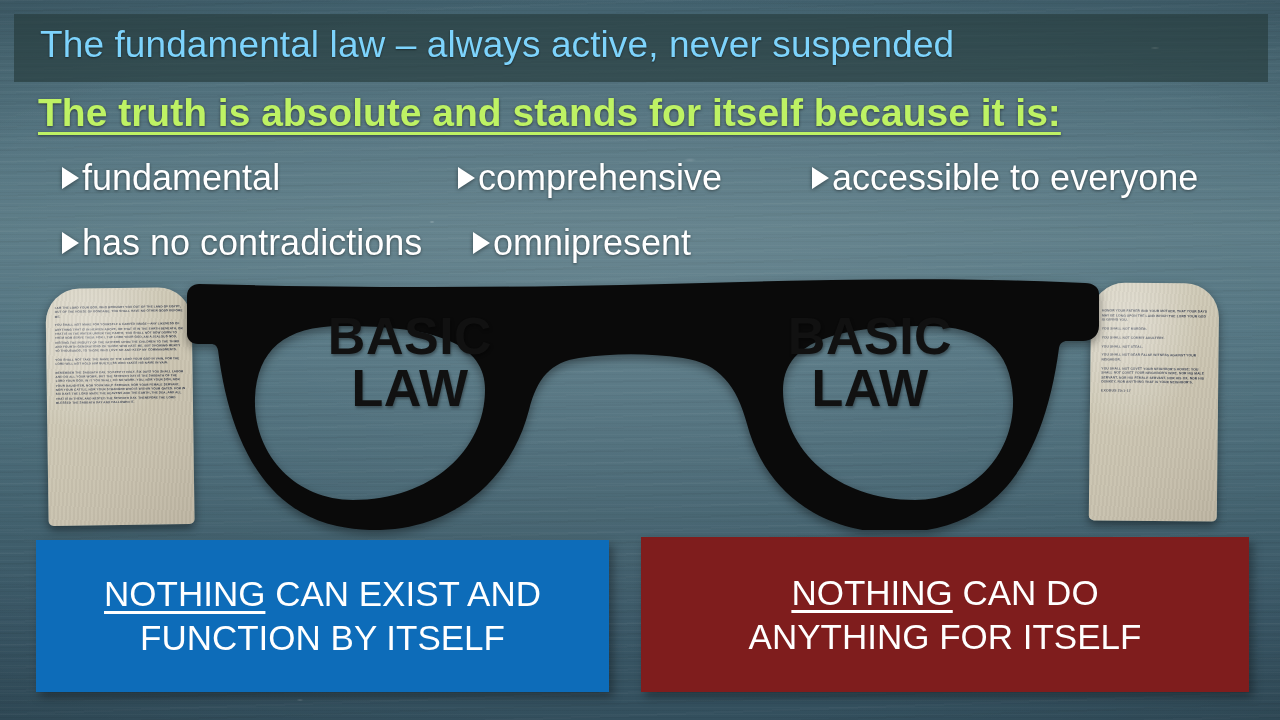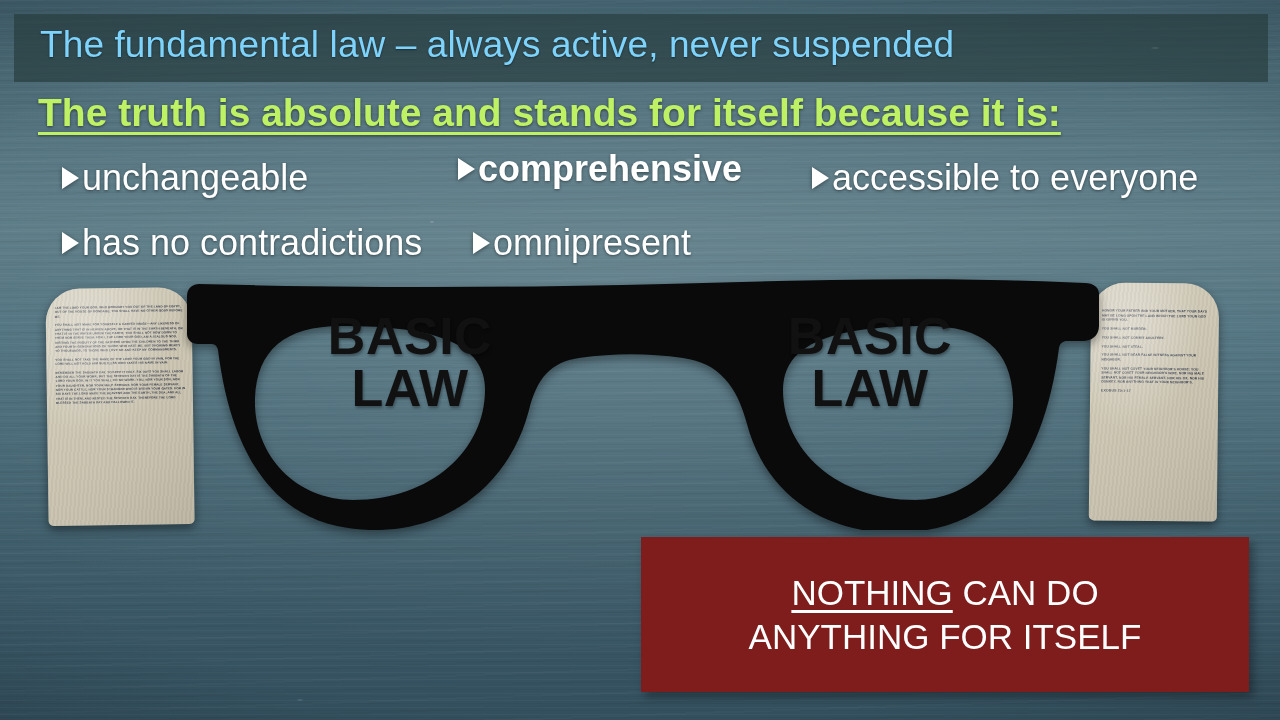--- a/index.html
+++ b/index.html
@@ -218,23 +218,23 @@
   <div class="bg-scuff"></div>
   <div class="bg-vign"></div>
 
   <div class="title-band"></div>
   <div class="title-text">The fundamental law – always active, never suspended</div>
   <div class="subtitle-text">The truth is absolute and stands for itself because it is:</div>
 
   <div class="bullets">
     <div class="bullet" style="left:62px; top:158px;">
       <span class="tri"></span>
-      <span>unchangeable</span>
-    </div>
-    <div class="bullet" style="left:458px; top:149px;font-weight:bold;">
+      <span>fundamental</span>
+    </div>
+    <div class="bullet" style="left:458px; top:158px;">
       <span class="tri"></span>
       <span>comprehensive</span>
     </div>
     <div class="bullet" style="left:812px; top:158px;">
       <span class="tri"></span>
       <span>accessible to everyone</span>
     </div>
     <div class="bullet" style="left:62px; top:223px;">
       <span class="tri"></span>
       <span>has no contradictions</span>
@@ -308,20 +308,26 @@
 
   <div class="lens-label lens-left">
     <div>BASIC</div>
     <div>LAW</div>
   </div>
   <div class="lens-label lens-right">
     <div>BASIC</div>
     <div>LAW</div>
   </div>
 
+  <div class="banner banner-blue" style="background: rgb(13, 108, 185);">
+    <div>
+      <span class="u">NOTHING</span><span> CAN EXIST AND</span><br>
+      <span>FUNCTION BY ITSELF</span>
+    </div>
+  </div>
 
   <div class="banner banner-green" style="background: #7f1d1d;">
     <div>
       <span class="u">NOTHING</span><span> CAN DO</span><br>
       <span>ANYTHING FOR ITSELF</span>
     </div>
   </div>
 
 </div>
 

